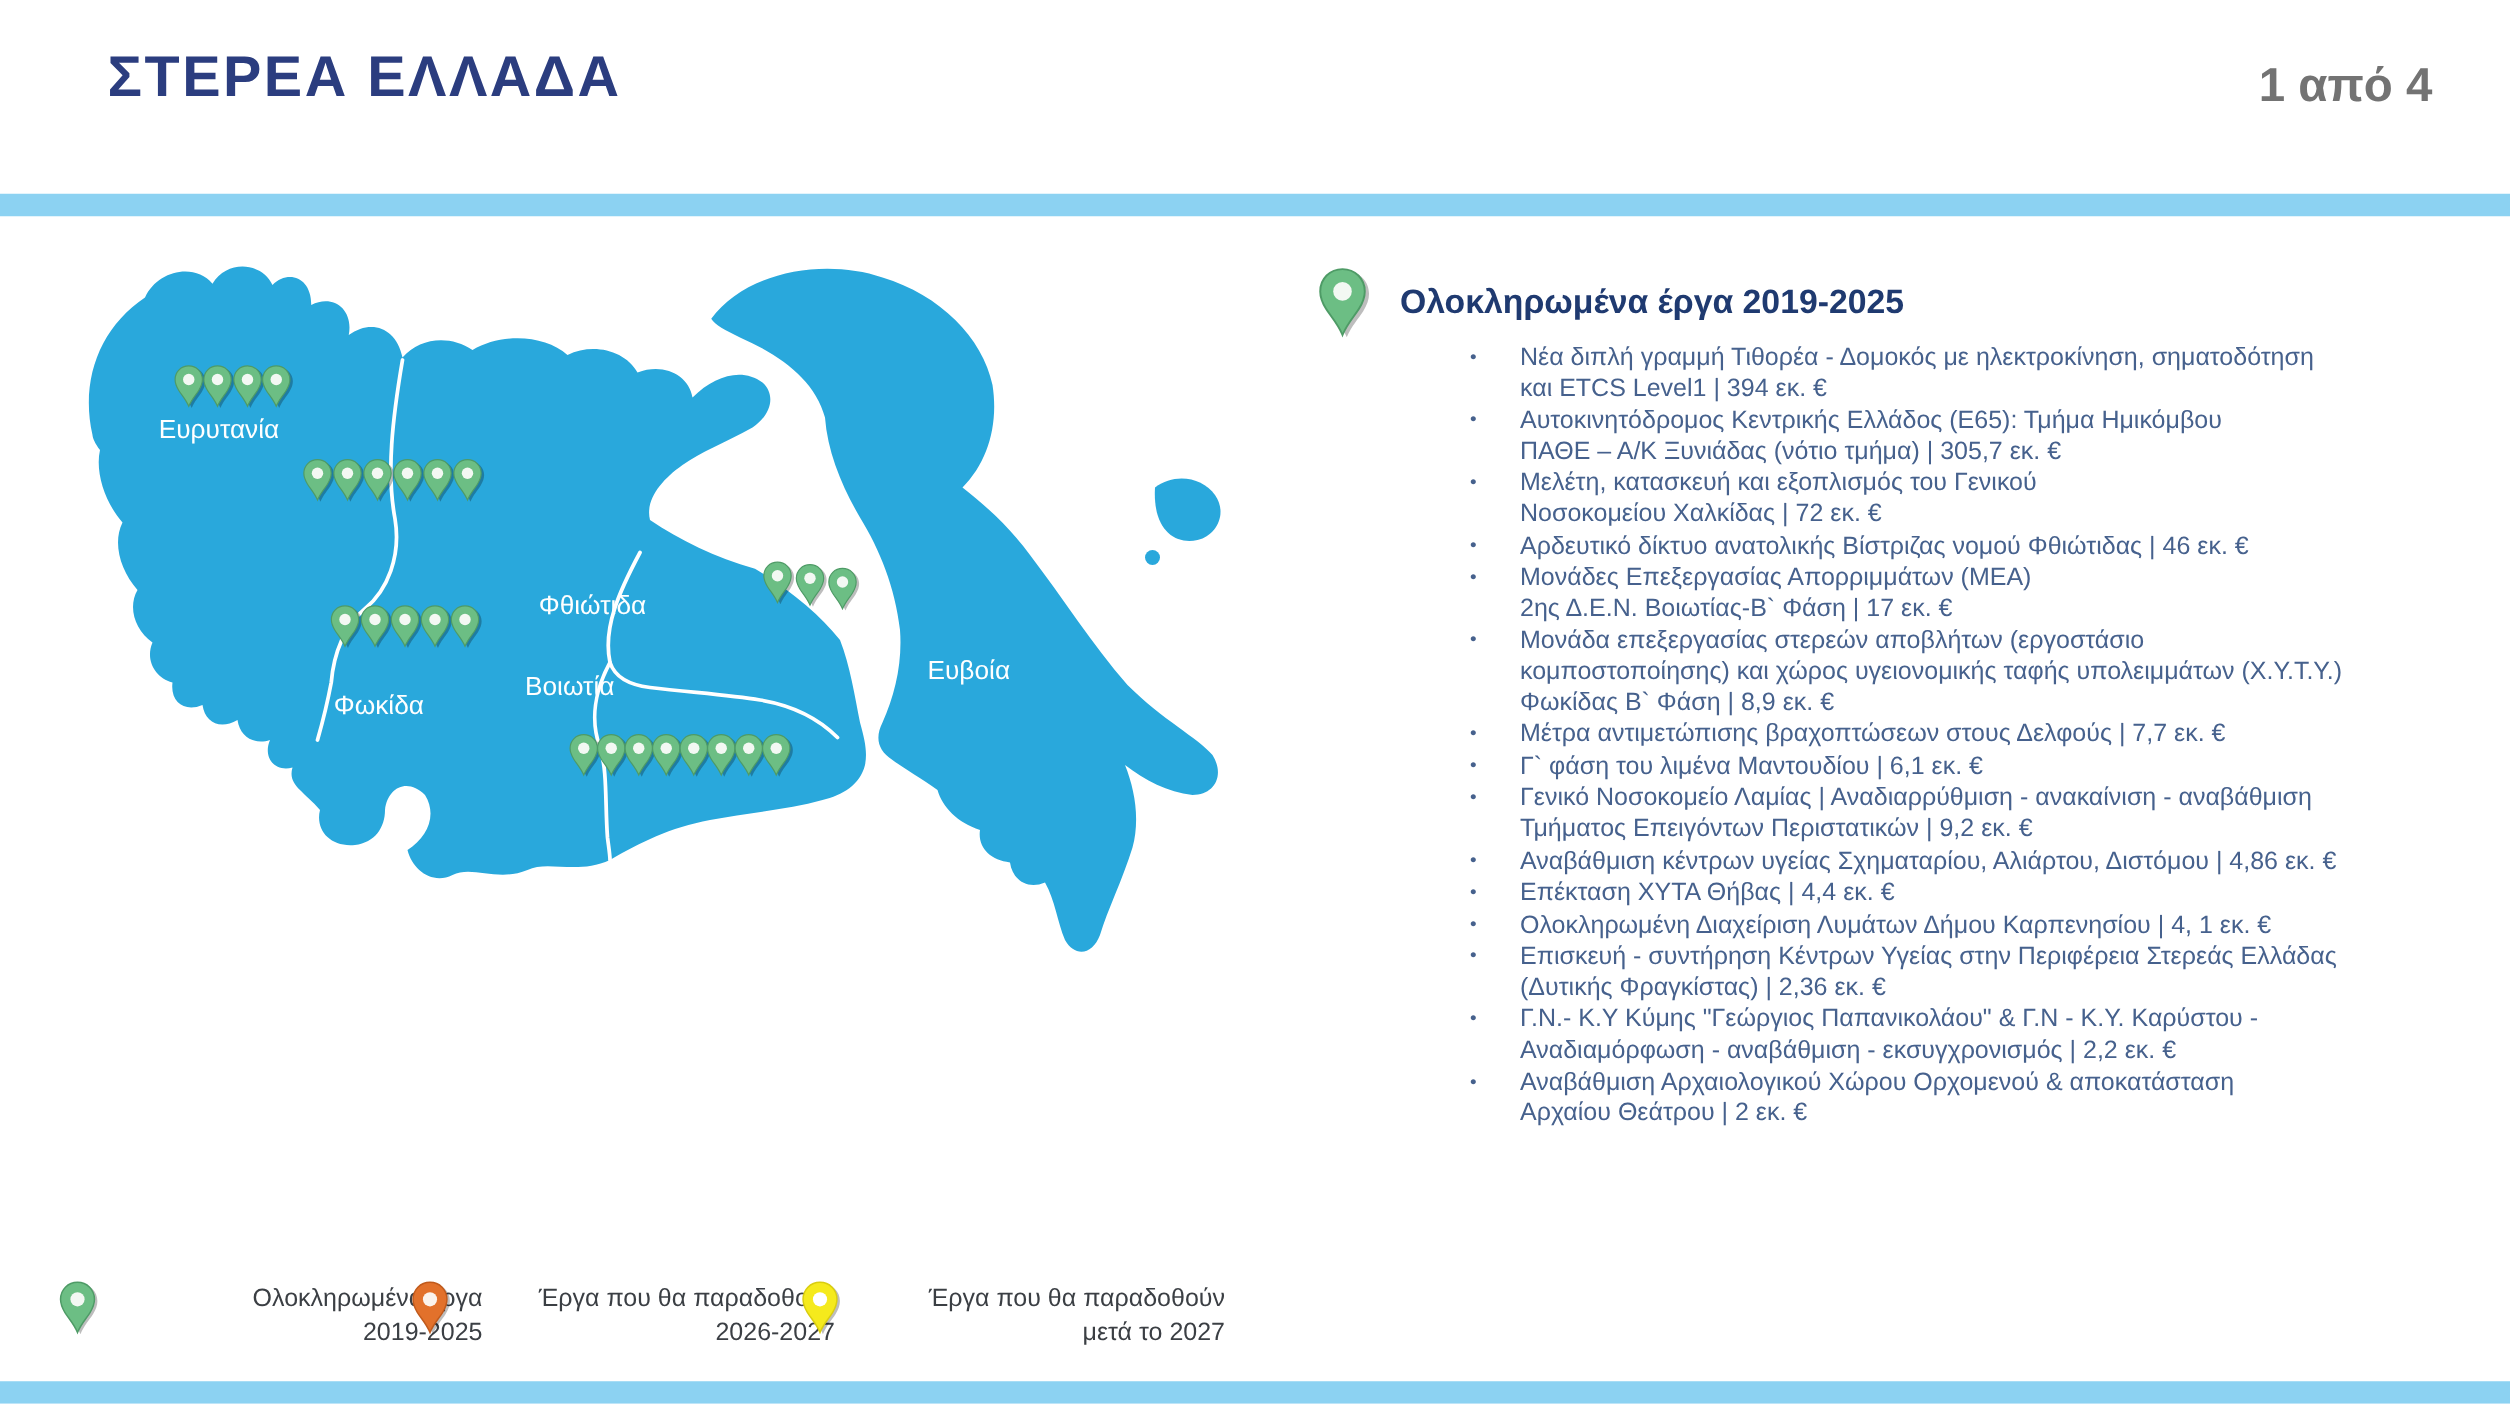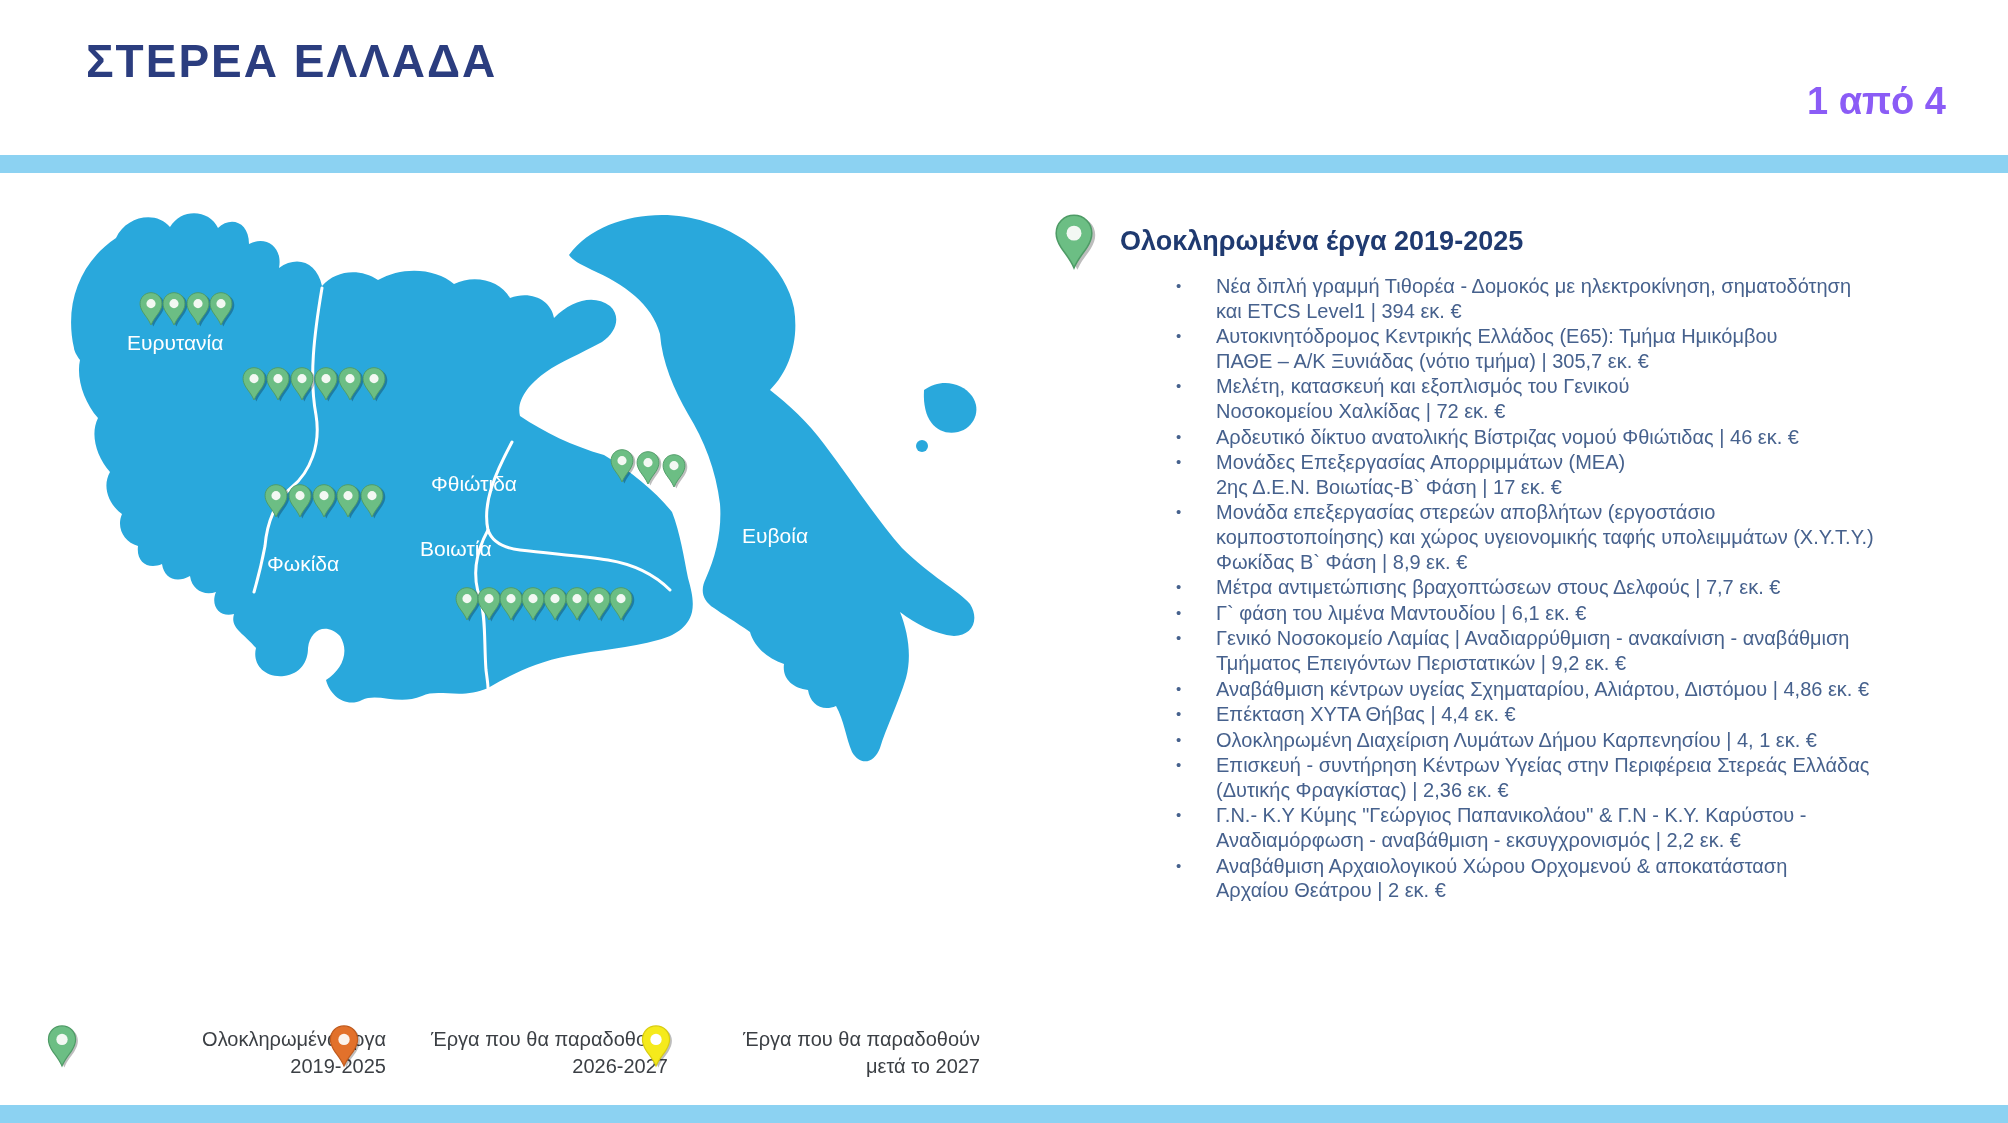--- a/index.html
+++ b/index.html
@@ -9,21 +9,21 @@
     font-family:"Liberation Sans", sans-serif;
   }
   
   .page-title{
     position:absolute;left:86px;top:34px;
     font-size:46px;font-weight:bold;letter-spacing:2px;
     color:#2B3D7F;
   }
   .page-indicator{
     position:absolute;right:62px;top:48px;
-    font-size:38px;font-weight:bold;color:#8b5cf6;margin-top:32px;
+    font-size:38px;font-weight:bold;color:#737373;
   }
   .stripe{
     position:absolute;left:0;width:2008px;height:18px;background:#8CD2F2;
   }
   .stripe.top{top:155px;}
   .stripe.bottom{top:1105px;}
 
   
   .map-wrap{position:absolute;left:0px;top:200px;width:1000px;height:700px;margin-left:24px;}
   .map-land{fill:#29A8DC;}

